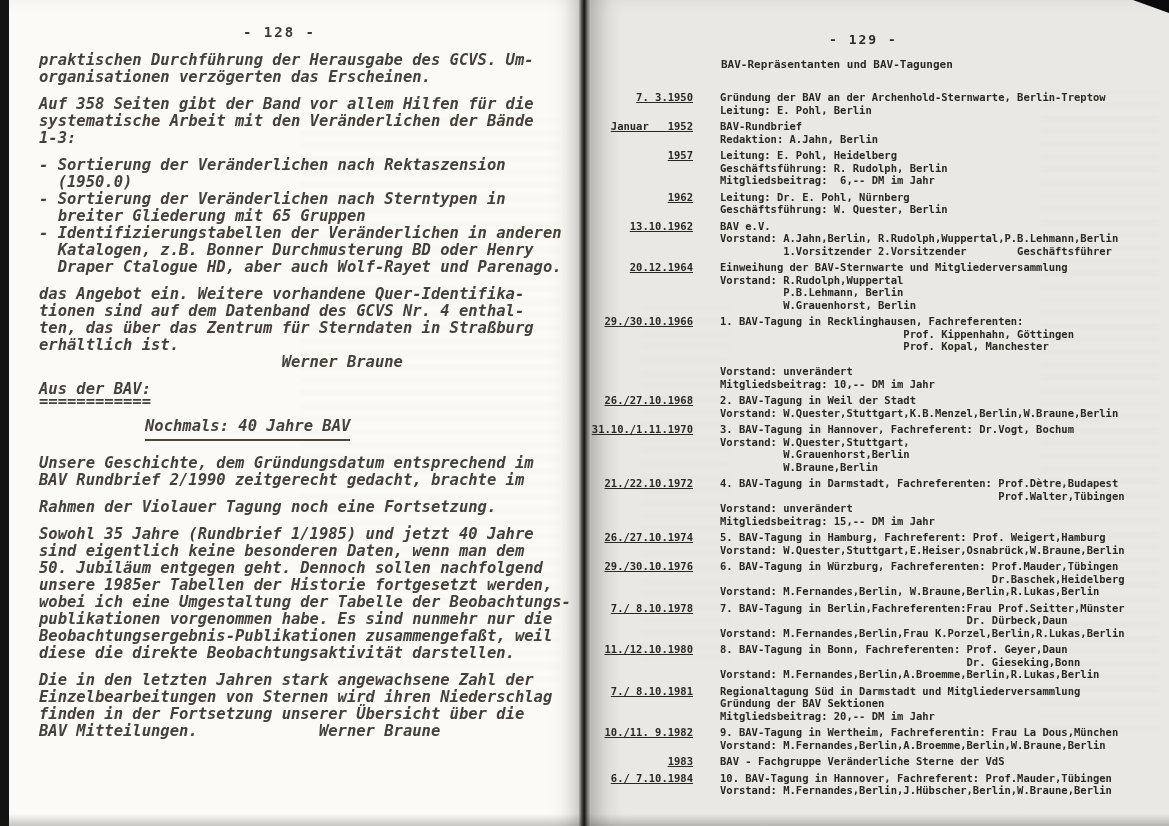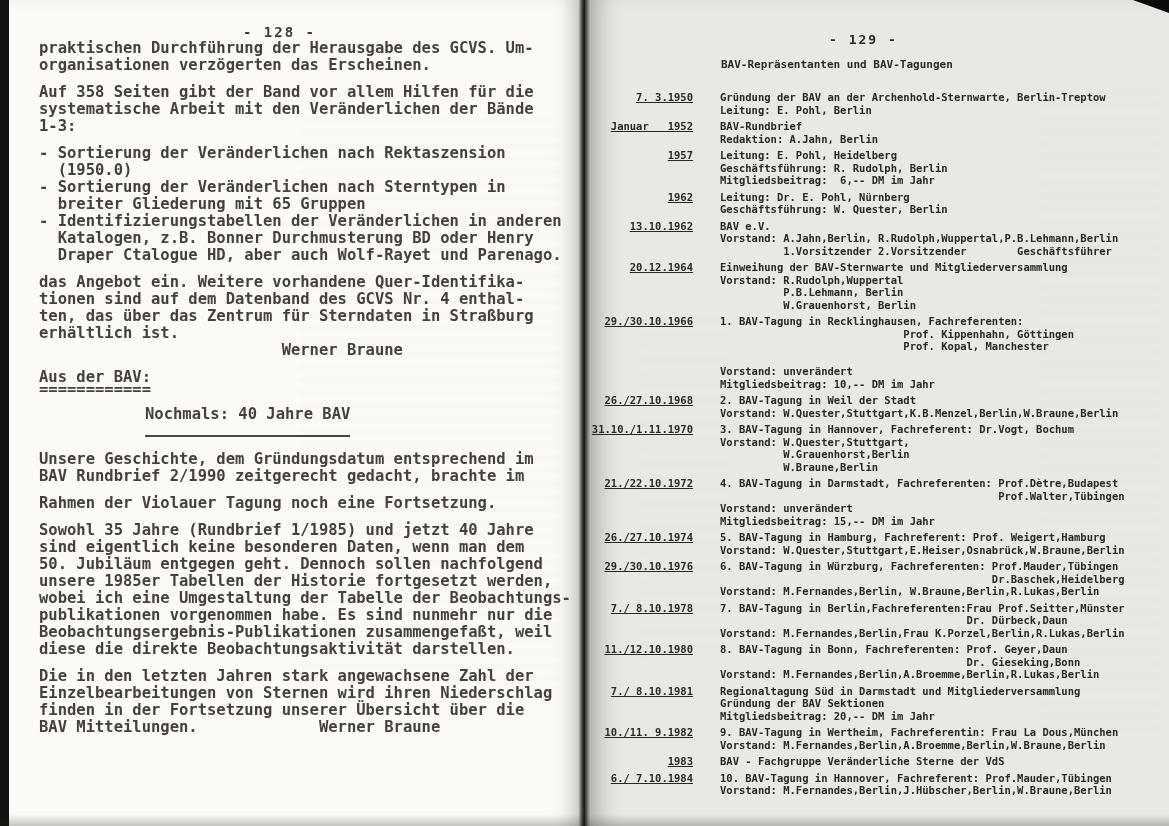--- a/index.html
+++ b/index.html
@@ -14,31 +14,31 @@
   
   .page-left{
     position:absolute;left:9px;top:0;width:569px;height:826px;
     background:#fbfaf7;box-sizing:border-box;
     padding:24px 0 0 30px;
     box-shadow:inset -16px 0 22px -14px rgba(40,38,34,.35);
     overflow:hidden;
   }
   .lp-header{
     font-size:14px;font-weight:bold;color:#3e3a33;letter-spacing:2px;
-    padding-left:204px;margin-bottom:0;white-space:pre;
-  }
-  .lblock{margin-bottom:10px;}
+    padding-left:204px;margin-bottom:12px;white-space:pre;
+  }
+  .lblock{margin-bottom:10px;font-style:italic;}
   .lline{
     white-space:pre;font-size:15.5px;line-height:17px;
     font-weight:bold;color:#45413a;
   }
   .heading-eq .eq{line-height:9px;margin-top:-1px;letter-spacing:0;}
   .heading-center{padding-left:106px;margin-top:6px;margin-bottom:14px;}
   .heading-center .hc{
-    display:inline-block;border-bottom:2px solid #4a463e;padding-bottom:12px;
+    display:inline-block;border-bottom:2px solid #4a463e;padding-bottom:4px;
   }
   
   .gutter{
     position:absolute;left:578px;top:0;width:13px;height:100%;
     background:linear-gradient(90deg,#dddbd7 0%,#4a4a46 30%,#141412 48%,#6b6a66 70%,#c9c7c2 100%);
   }
   
   .page-right{
     position:absolute;left:591px;top:0;width:696px;height:826px;
     background:#eae8e4;box-sizing:border-box;

